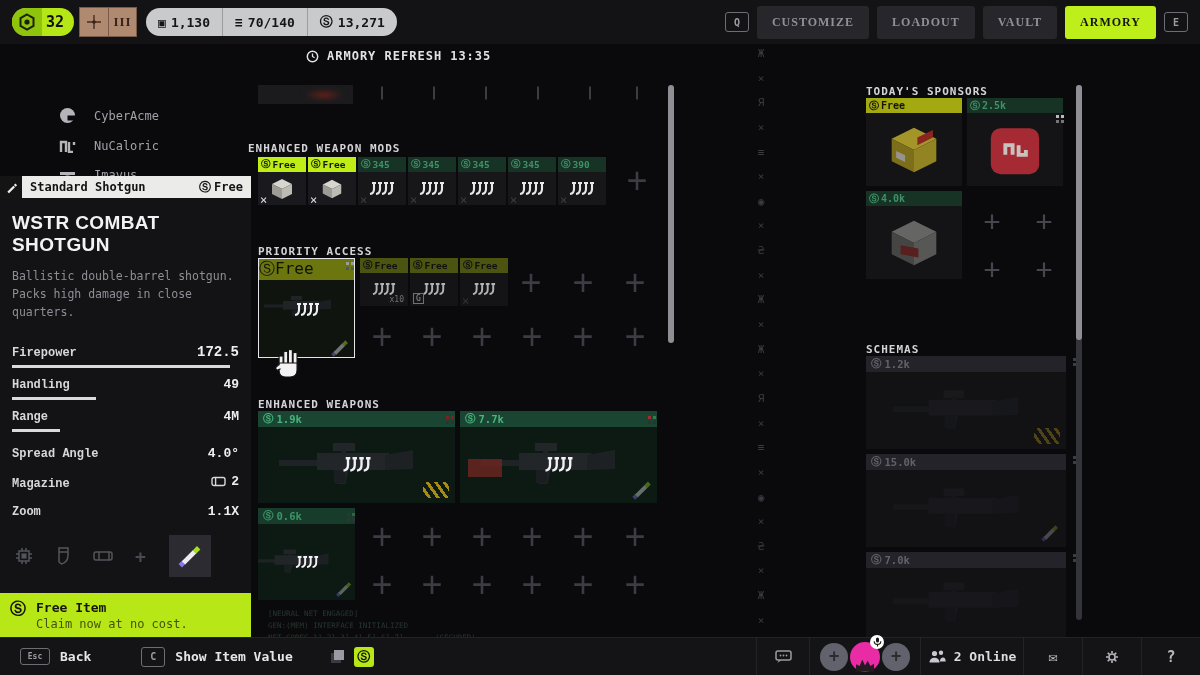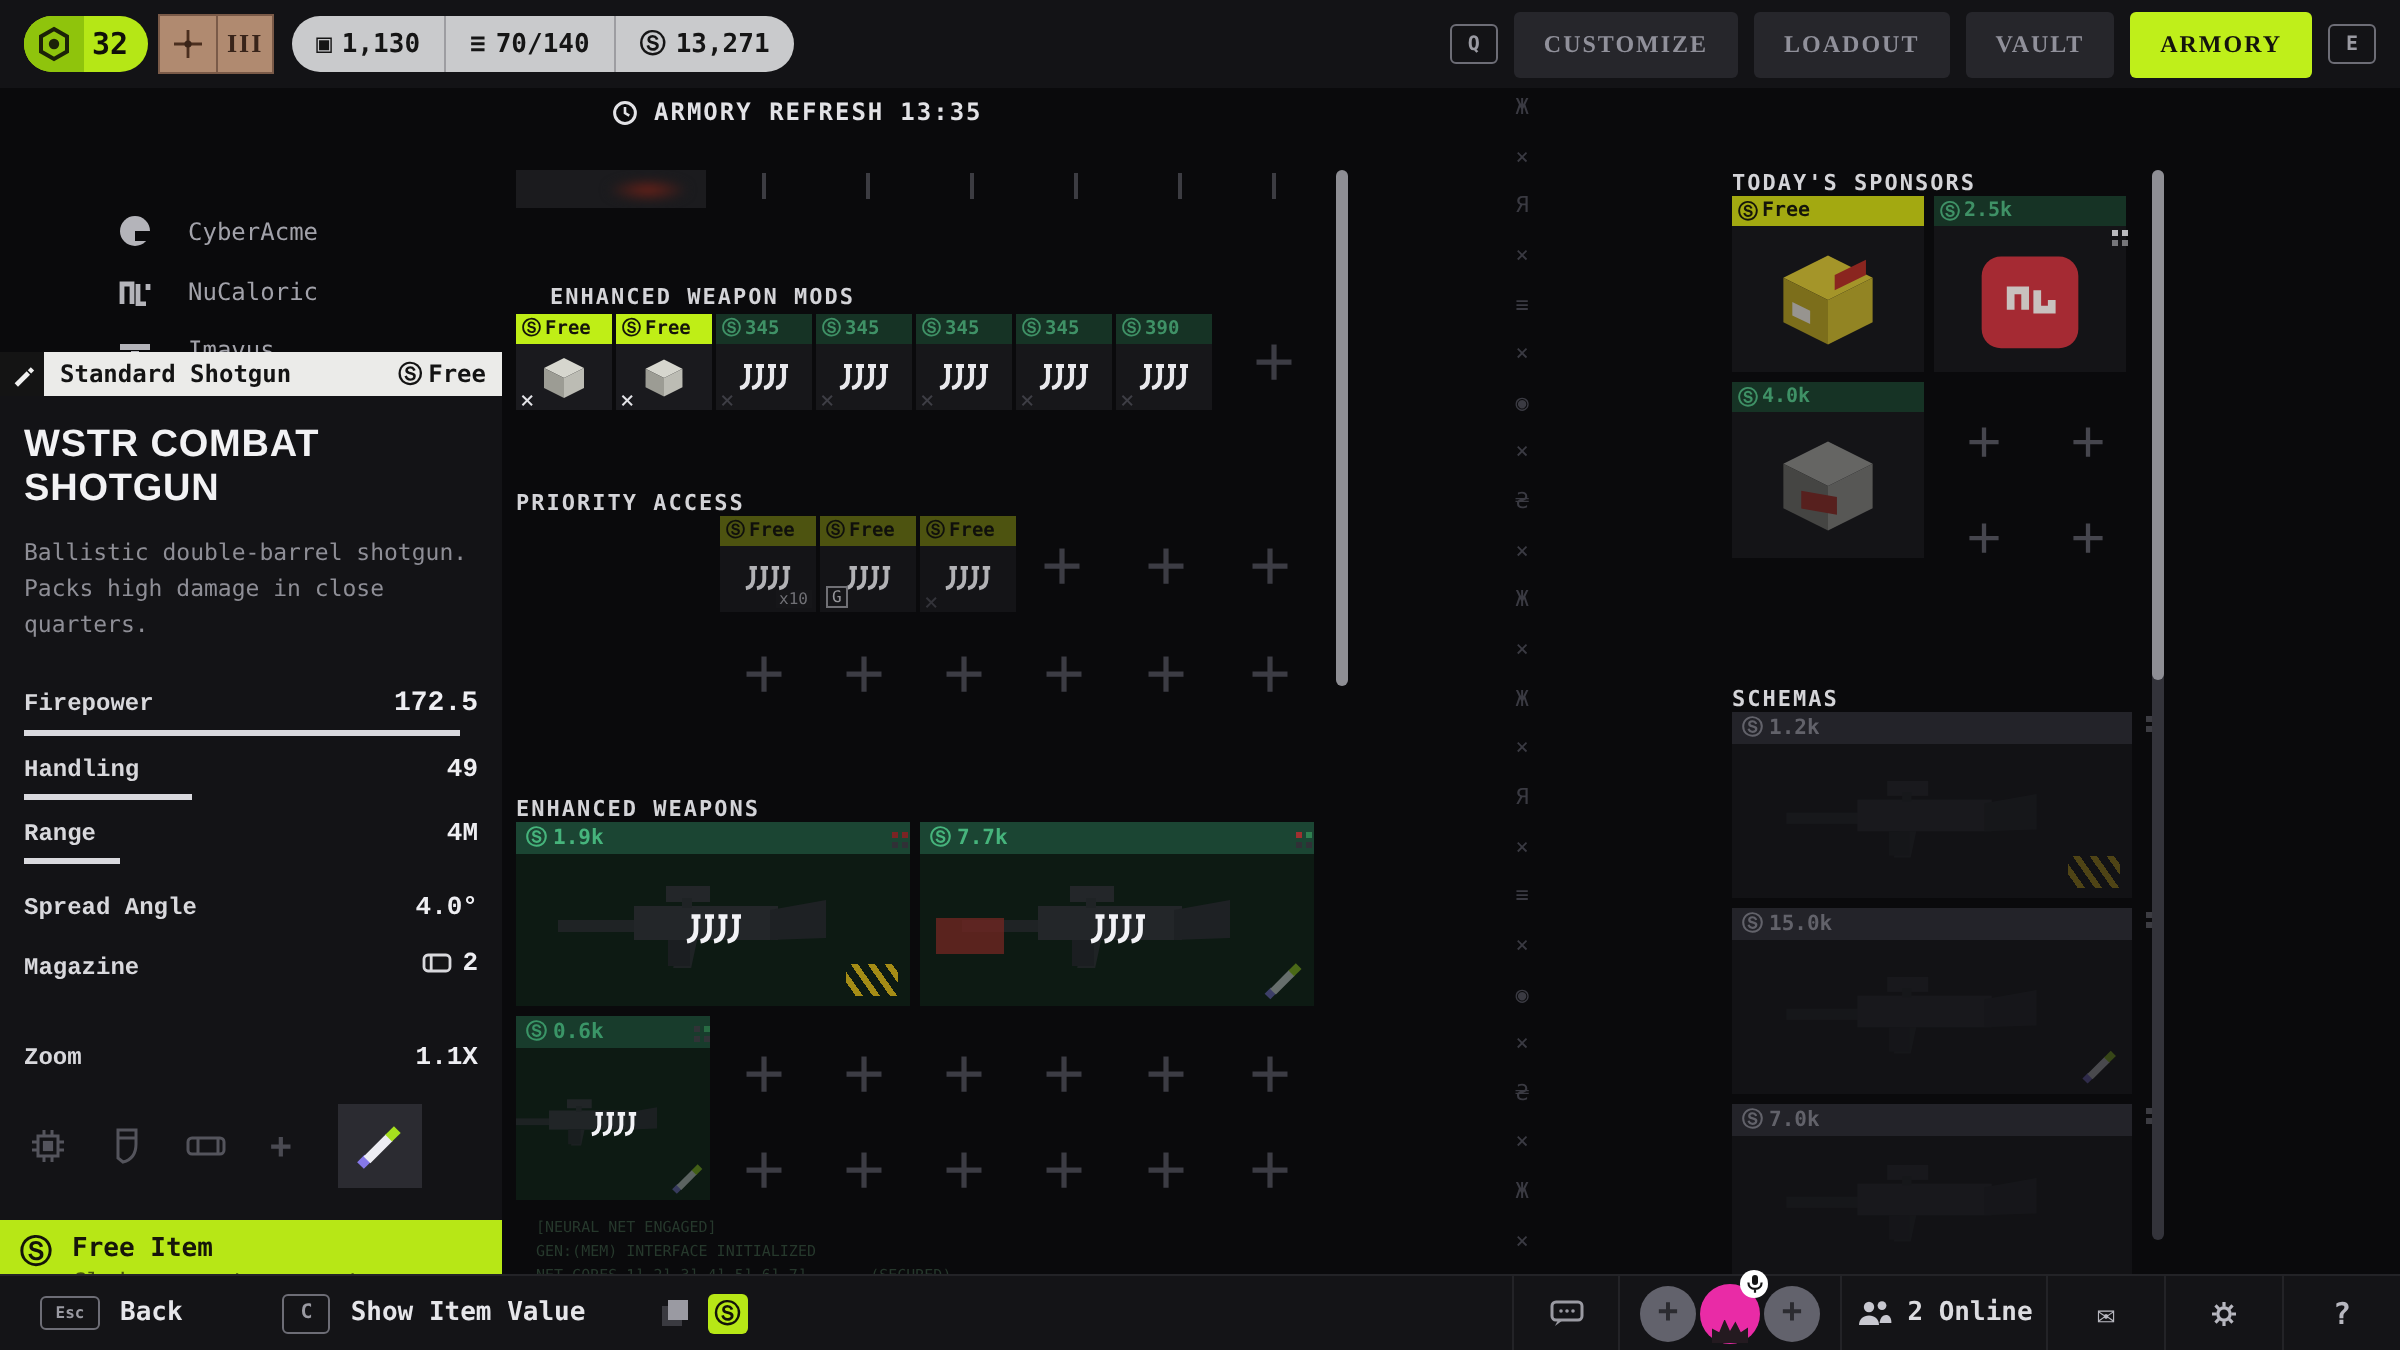--- a/index.html
+++ b/index.html
@@ -322,21 +322,21 @@
         <div class="stat-row" style="margin-top:13px">
             <span class="stat-label" data-interactable="false">Magazine</span>
           <span class="stat-value" data-interactable="false">
             <svg width="15" height="11" viewBox="0 0 15 11" data-interactable="false">
                 <rect x="1" y="1.5" width="13" height="8" rx="2" fill="none" stroke="#d8d8dc" stroke-width="1.4"></rect>
                 <path d="M4.6 1.5v8" stroke="#d8d8dc" stroke-width="1.4"></path>
               </svg>
             <span>2</span>
           </span>
         </div>
-        <div class="stat-row" style="margin-top:30px">
+        <div class="stat-row" style="margin-top:13px">
             <span class="stat-label" data-interactable="false">Zoom</span>
             <span class="stat-value" data-interactable="false">1.1X</span>
           </div>
       </div>
 
       <div class="attach-row" data-interactable="false">
         <svg width="20" height="20" viewBox="0 0 20 20" data-interactable="true">
             <g stroke="#54545c" stroke-width="1.5" fill="none">
               <rect x="5" y="5" width="10" height="10"></rect>
               <rect x="8.2" y="8.2" width="3.6" height="3.6" fill="#54545c"></rect>
@@ -372,21 +372,21 @@
         
       </div>
 
     </div>
   </section>
 
   <div class="part-tile" data-interactable="true">
       <i></i>
     </div>
 
-  <div class="sec-label" style="left:275px;top:142px" data-interactable="false">ENHANCED WEAPON MODS</div>
+  <div class="sec-label" style="left:248px;top:142px" data-interactable="false">ENHANCED WEAPON MODS</div>
   <div class="tile" style="left:258px;top:157px" data-interactable="true">
     <div class="badge free">
         <span>Ⓢ</span>
         <span>Free</span>
       </div>
     <div class="art">
         <svg width="26" height="26" data-interactable="false">
           <use href="#box3d"></use>
         </svg>
       </div>
@@ -460,20 +460,38 @@
     <div class="art" style="color:#e8e8ec">
         <svg width="26" height="16" data-interactable="false">
           <use href="#claw"></use>
         </svg>
       </div>
       <span class="x" data-interactable="true">×</span>
   </div>
   <span class="plus" style="left:637px;top:181px" data-interactable="false">+</span>
 
   <div class="sec-label" style="left:258px;top:245px" data-interactable="false">PRIORITY ACCESS</div>
+  <div class="featured" data-interactable="true">
+    <div class="badge olive"><span>Ⓢ</span><span>Free</span></div>
+    <span class="dots" style="right:5px;top:3px" data-interactable="false"></span>
+    <div class="art">
+      <svg width="80" height="34" style="position:absolute;left:4px;top:10px;opacity:.8" data-interactable="false">
+          <use href="#rifle"></use>
+        </svg>
+      <svg width="26" height="16" style="position:relative;color:#f0f0f4" data-interactable="false">
+          <use href="#claw"></use>
+        </svg>
+      <svg width="20" height="20" style="position:absolute;right:4px;bottom:-18px;opacity:.45" data-interactable="false">
+          <use href="#knife"></use>
+        </svg>
+    </div>
+    <svg class="hand" width="28" height="32" data-interactable="false">
+        <use href="#hand"></use>
+      </svg>
+  </div>
   <div class="tile locked" style="left:360px;top:258px;opacity:.8" data-interactable="true">
     <div class="badge olive" style="opacity:.75">
         <span>Ⓢ</span>
         <span>Free</span>
       </div>
     <div class="art" style="color:#dcdce0">
         <svg width="24" height="15" data-interactable="false">
           <use href="#claw"></use>
         </svg>
       </div>

